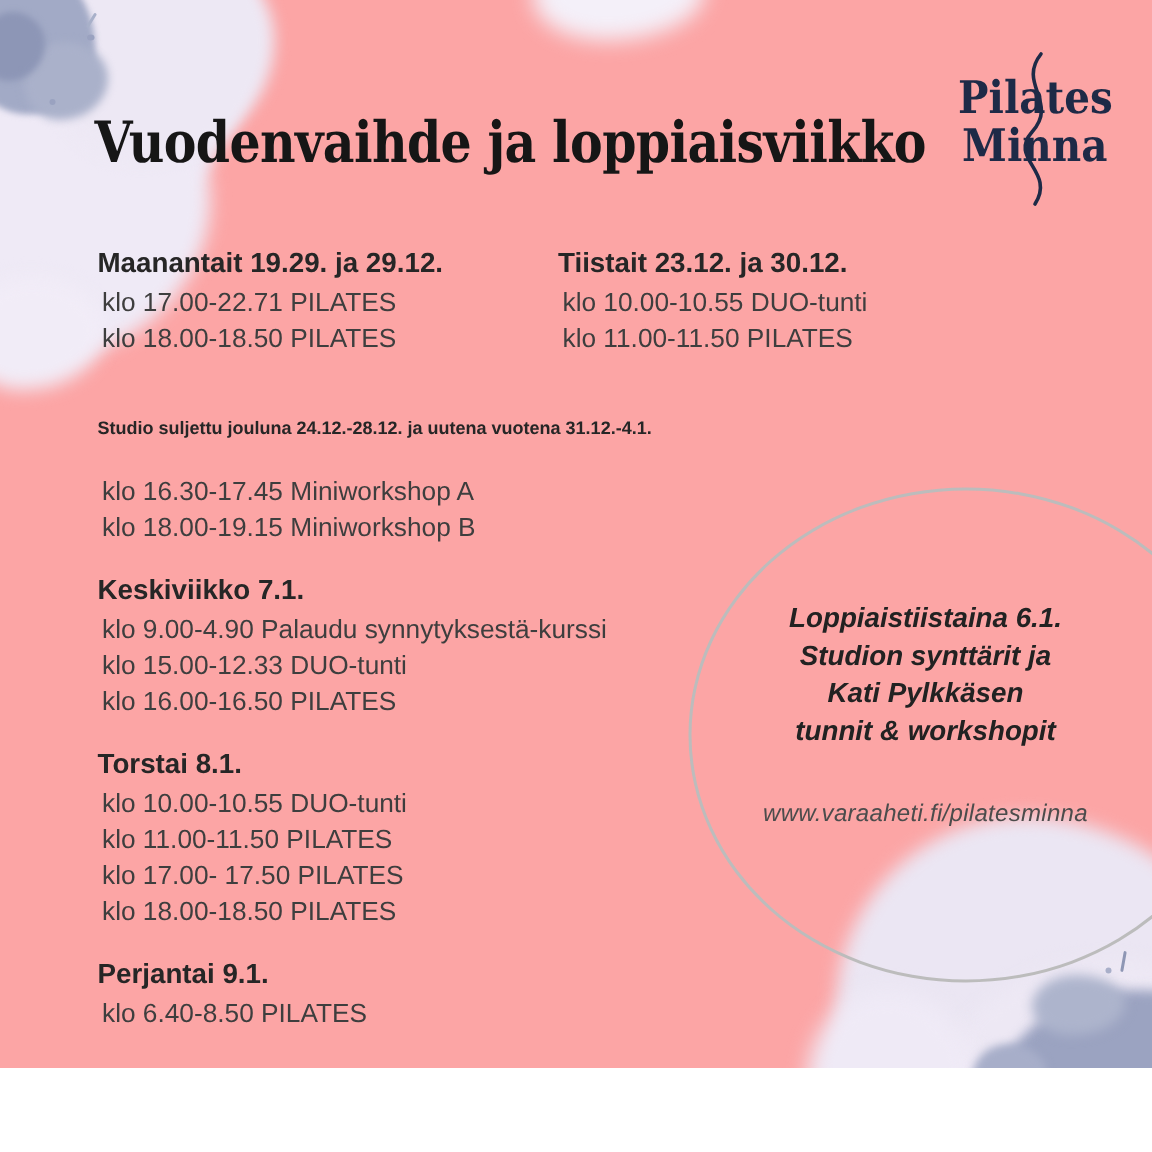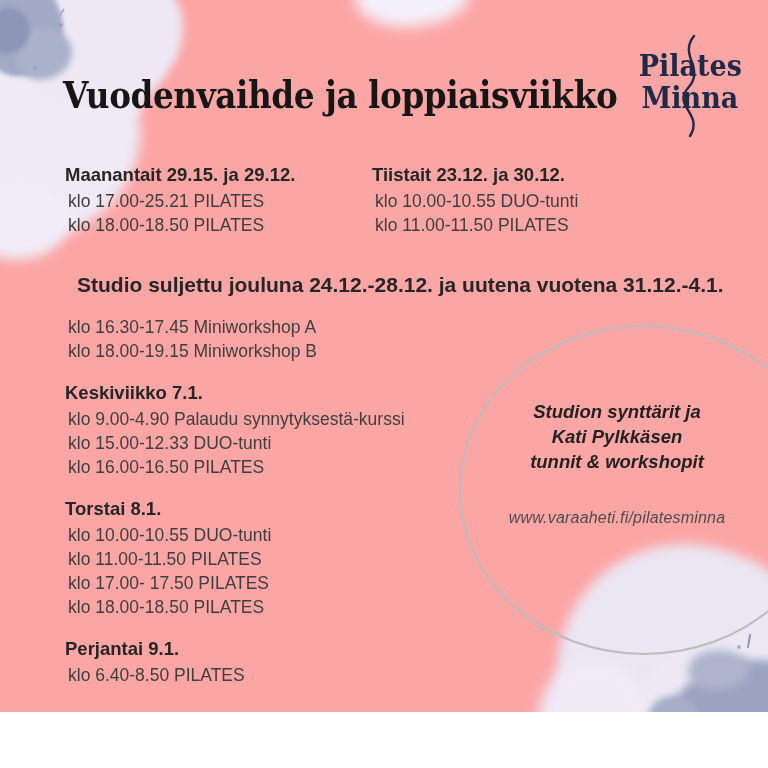--- a/index.html
+++ b/index.html
@@ -129,22 +129,22 @@
     color: #2e2e2e;
     font-size: 19px;
   }
   .lines { padding-left: 3px; }
   .line {
     font-size: 17.5px;
     line-height: 24px;
     color: #3e3e3e;
   }
   .closure {
-    margin: 0 0 18px 12px;
-    font-size: 21px;
+    margin: 0 0 18px 0;
+    font-size: 12px;
     font-weight: bold;
     line-height: 24px;
     color: #262626;
   }
 </style>
 </head>
 <body>
 
 <div class="canvas">
 
@@ -181,23 +181,23 @@
       <span class="ln">Minna</span>
     </div>
   </div>
 
   <h1 class="title">Vuodenvaihde ja loppiaisviikko</h1>
 
   <div class="content">
 
     <div class="cols">
       <section class="day col-left">
-        <h3 class="day-h">Maanantait 29.15. ja 29.12.</h3>
+        <h3 class="day-h">Maanantait 19.29. ja 29.12.</h3>
         <div class="lines">
-          <div class="line">klo 17.00-25.21 PILATES</div>
+          <div class="line">klo 17.00-22.71 PILATES</div>
           <div class="line">klo 18.00-18.50 PILATES</div>
         </div>
       </section>
       <section class="day col-right">
         <h3 class="day-h">Tiistait 23.12. ja 30.12.</h3>
         <div class="lines">
           <div class="line">klo 10.00-10.55 DUO-tunti</div>
           <div class="line">klo 11.00-11.50 PILATES</div>
         </div>
       </section>
@@ -234,19 +234,20 @@
     <section class="day">
       <h3 class="day-h">Perjantai 9.1.</h3>
       <div class="lines">
         <div class="line">klo 6.40-8.50 PILATES</div>
       </div>
     </section>
 
   </div>
 
   <div class="circle-text">
+    <div class="circle-line">Loppiaistiistaina 6.1.</div>
     <div class="circle-line">Studion synttärit ja</div>
     <div class="circle-line">Kati Pylkkäsen</div>
     <div class="circle-line">tunnit &amp; workshopit</div>
     <div class="circle-url">www.varaaheti.fi/pilatesminna</div>
   </div>
 
 </div>
 
 </body></html>

